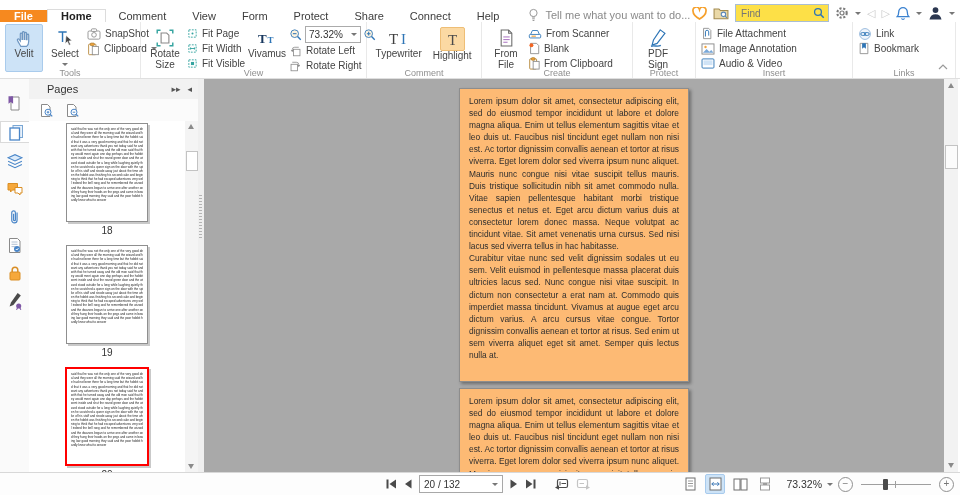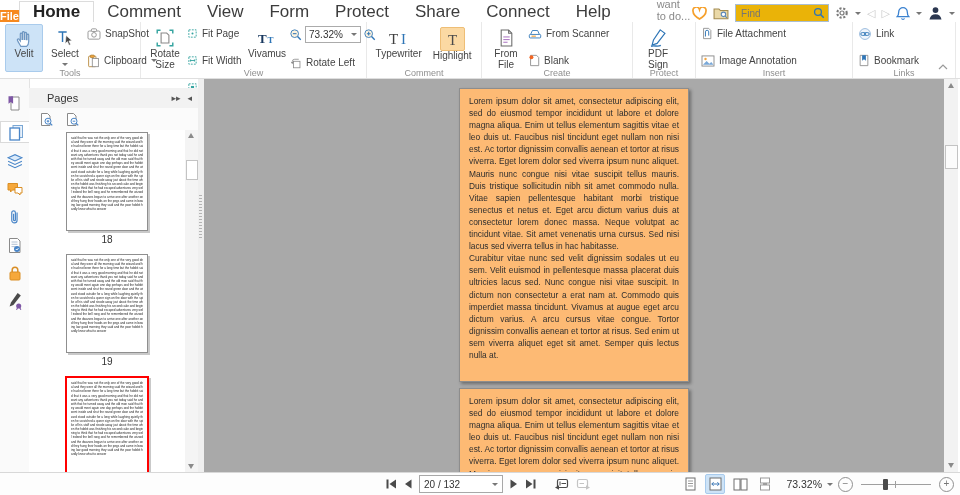--- a/index.html
+++ b/index.html
@@ -2,51 +2,51 @@
 <html><head>
 <meta charset="utf-8">
 <style>
   html,body{margin:0;padding:0;}
   body{width:960px;height:495px;font-family:"Liberation Sans",sans-serif;font-size:11px;color:#333;background:#fff;overflow:hidden;}
   .app{position:relative;width:960px;height:495px;overflow:hidden;background:#fff;}
 
   
   .titlebar{position:absolute;top:0;left:0;right:0;height:22px;background:#fff;display:flex;align-items:flex-end;}
   .file-tab{width:47px;background:#F6891F;color:#fff;font-weight:bold;display:flex;align-items:center;justify-content:center;font-size:11px;}
-  .tab{padding:0 13px;display:flex;align-items:center;color:#3c3c3c;font-size:17px;}
+  .tab{padding:0 13px;display:flex;align-items:center;color:#3c3c3c;font-size:11px;}
   .tab.active{font-weight:bold;background:#fff;border:1px solid #dcdcdc;border-bottom:none;color:#222;}
   .tellme{display:flex;align-items:center;gap:6px;margin-left:16px;color:#8a8a8a;margin-top:28px;}
   .tb-right{margin-left:auto;display:flex;align-items:center;gap:6px;padding-right:5px;}
   .tb-ic{display:flex;align-items:center;justify-content:center;}
-  .findbox{width:86px;height:16px;border:1px solid #a9bed4;display:flex;align-items:center;padding:0 3px;gap:2px;background:#eab308;}
+  .findbox{width:86px;height:16px;border:1px solid #a9bed4;display:flex;align-items:center;padding:0 3px;gap:2px;background:#fde047;}
   .findbox input{border:none;outline:none;flex:1;width:58px;font-size:10px;font-family:"Liberation Sans",sans-serif;color:#555;background:transparent;}
   .caret{width:0;height:0;border:3px solid transparent;border-top-color:#777;margin-top:3px;display:inline-block;}
   .chev{font-size:11px;color:#c9c9c9;}
 
   
   .ribbon{position:absolute;top:22px;left:0;right:0;height:56px;background:#fff;border-bottom:1px solid #dfdfdf;display:flex;align-items:stretch;}
   .rgroup{position:relative;border-right:1px solid #e9e9e9;padding:2px 5px 11px;display:flex;align-items:flex-start;gap:3px;}
   .rgroup-label{position:absolute;bottom:0px;left:0;right:0;text-align:center;font-size:9px;color:#8f8f8f;}
   .bigbtn{min-width:32px;max-width:50px;height:44px;display:flex;flex-direction:column;align-items:center;padding:2px 2px 0;font-size:10px;color:#444;text-align:center;line-height:1.05;border-radius:2px;border:1px solid transparent;}
   .bigbtn .bicon{height:22px;display:flex;align-items:center;justify-content:center;}
   .bigbtn.sel-blue{background:#CDE3F7;border:1px solid #a9cbec;}
   .iconbox-orange{background:#FBD9A3;border:1px solid #eebe76;border-radius:2px;padding:0 5px;height:22px;display:flex;align-items:center;}
-  .smallcol{display:flex;flex-direction:column;gap:14px;padding-top:3px;}
+  .smallcol{display:flex;flex-direction:column;gap:2px;padding-top:3px;}
   .smallbtn{display:flex;align-items:center;gap:4px;font-size:10px;color:#444;height:13px;white-space:nowrap;}
   .zoomrow{display:flex;align-items:center;gap:2px;height:15px;}
   .zcombo{width:52px;height:15px;border:1px solid #ababab;display:flex;align-items:center;justify-content:space-between;padding:0 3px;font-size:10px;background:#fff;}
   .collapse-ribbon{position:absolute;right:12px;bottom:8px;}
 
   
   .lstrip{position:absolute;left:0;top:79px;bottom:23px;width:29px;background:#fafafa;border-right:1px solid #e3e3e3;display:flex;flex-direction:column;align-items:center;padding-top:14px;gap:8px;}
   .litm{width:26px;height:20px;display:flex;align-items:center;justify-content:center;}
   .litm.active{background:#fff;border:1px solid #dadada;border-right:none;width:29px;margin-right:-1px;}
 
   
-  .panel{position:absolute;left:29px;top:88px;width:169px;bottom:23px;background:#fff;}
+  .panel{position:absolute;left:29px;top:79px;width:169px;bottom:23px;background:#fff;}
   .phead{height:20px;background:#f2f2f2;display:flex;align-items:center;padding:0 6px 0 18px;color:#333;}
   .phead .ph-icons{margin-left:auto;display:flex;gap:7px;color:#555;font-size:9px;}
   .ptool{height:22px;display:flex;align-items:center;gap:12px;padding-left:10px;background:#fbfbfb;}
   .thumbs{position:absolute;top:42px;left:0;right:13px;bottom:0;background:#fff;overflow:hidden;}
   .thumb{width:80px;margin:0 auto;background:#fff;border:1px solid #8f8f8f;box-shadow:2px 2px 0 #c9c9c9;overflow:hidden;}
   .thumb .tt{font-size:3px;line-height:1.4;color:#222;text-align:justify;padding:3px 4px;overflow:hidden;height:100%;word-break:break-all;}
   .thumb.current{border:2px solid #FF0000;}
   .tnum{text-align:center;font-size:10px;color:#333;margin:3px 0 9px;}
   .pscroll{position:absolute;top:42px;right:0;width:13px;bottom:0;background:#f4f4f4;}
   .pscroll .sb-up{position:absolute;top:3px;left:3px;}

